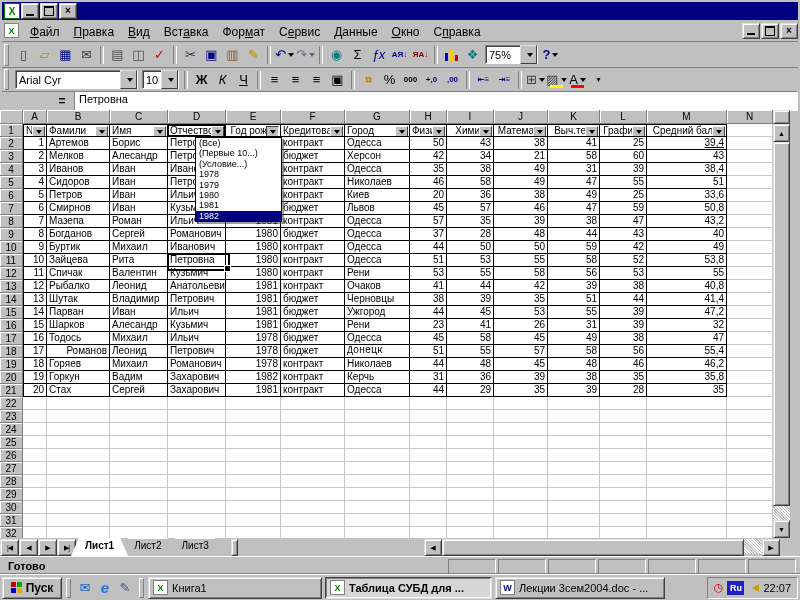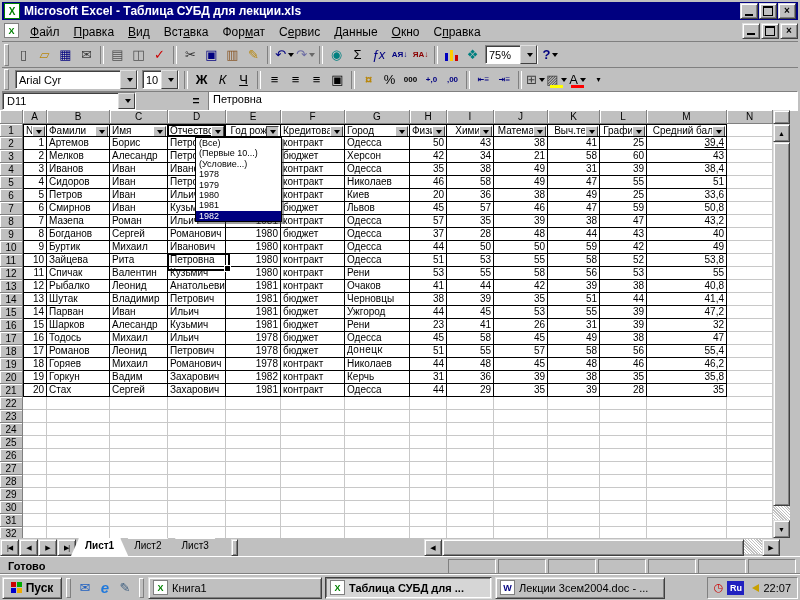--- a/index.html
+++ b/index.html
@@ -100,21 +100,20 @@
 </style>
 </head>
 <body>
 
 <div id="screen">
 
   <div id="titlebar">
     <div class="appicon">
         <span>X</span>
       </div>
-    <span class="title">Microsoft Excel - Таблица СУБД для лекции.xls</span>
     <div class="winbtn raised">
         <span class="ico-min"></span>
       </div>
     <div class="winbtn raised">
         <span class="ico-restore"></span>
       </div>
     <div class="winbtn raised">
         <span>×</span>
       </div>
   </div>
@@ -296,26 +295,20 @@
           <span class="cbar" style="background: rgb(255, 0, 0);"></span>
           <span class="dd"></span>
         </div>
         <div class="tb-btn small">
           <span style="color: rgb(0, 0, 0);">▾</span>
         </div>
       </div>
   </div>
 
   <div id="formulabar">
-    <div id="namebox" class="wfield">
-      <span>D11</span>
-      <span class="cb-arrow">
-          <span class="dd"></span>
-        </span>
-    </div>
     <div id="eqbtn">
         <span>=</span>
       </div>
     <div id="formula-field"><span>Петровна</span></div>
   </div>
 
   <div id="grid">
       <div class="g-row hdr-row">
         <div class="hdr" style="width: 23px;"></div>
         <div class="hdr" style="width: 24px;">A</div>
@@ -644,21 +637,21 @@
         <div class="cell dark r" style="width: 47px;">58</div>
         <div class="cell dark r" style="width: 54px;">45</div>
         <div class="cell dark r" style="width: 52px;">49</div>
         <div class="cell dark r" style="width: 47px;">38</div>
         <div class="cell dark r" style="width: 80px;">47</div>
         <div class="cell" style="width: 46px;"></div>
       </div>
       <div class="g-row">
         <div class="hdr" style="width: 23px;">18</div>
         <div class="cell dark r left1" style="width: 24px;">17</div>
-        <div class="cell dark" style="width: 63px;">Романов</div>
+        <div class="cell dark" style="width: 63px; text-align: right;">Романов</div>
         <div class="cell dark" style="width: 58px;">Леонид</div>
         <div class="cell dark" style="width: 58px;">Петрович</div>
         <div class="cell dark r" style="width: 55px;">1978</div>
         <div class="cell dark" style="width: 64px;">бюджет</div>
         <div class="cell dark" style="width: 65px; font-family: Liberation Mono, monospace;">Донецк</div>
         <div class="cell dark r" style="width: 37px;">51</div>
         <div class="cell dark r" style="width: 47px;">55</div>
         <div class="cell dark r" style="width: 54px;">57</div>
         <div class="cell dark r" style="width: 52px;">58</div>
         <div class="cell dark r" style="width: 47px;">56</div>

